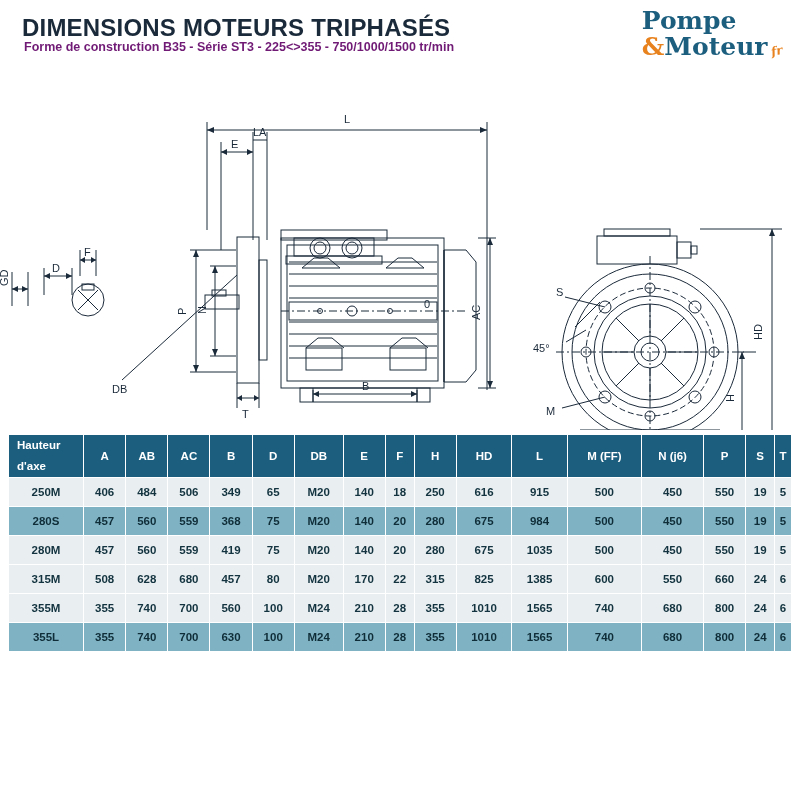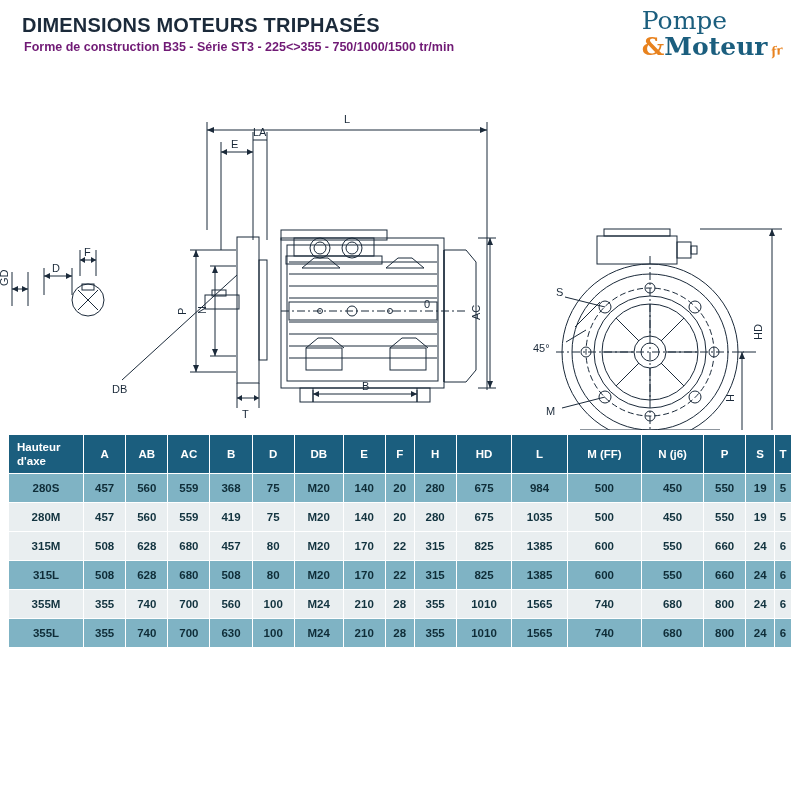--- a/index.html
+++ b/index.html
@@ -1,38 +1,38 @@
 <!DOCTYPE html>
 <html><head>
 <meta charset="utf-8">
 <style>
   html,body{margin:0;padding:0;}
   body{width:800px;height:800px;background:#ffffff;font-family:"Liberation Sans",sans-serif;overflow:hidden;}
   .page{position:relative;width:800px;height:800px;}
 
   
   .header{position:absolute;left:0;top:0;width:800px;height:86px;}
-  .title{position:absolute;left:22px;top:14px;font-size:20px;font-weight:bold;color:#1b2a3a;letter-spacing:.2px;}
+  .title{position:absolute;left:22px;top:14px;font-size:24px;font-weight:bold;color:#1b2a3a;letter-spacing:.2px;}
   .subtitle{position:absolute;left:24px;top:40px;font-size:12.5px;font-weight:bold;color:#701a75;}
   .logo{position:absolute;right:18px;top:8px;text-align:left;}
-  .logo-line1{font-size:25px;font-weight:normal;color:#1b5e7e;line-height:26px;font-family:"DejaVu Serif",serif;}
+  .logo-line1{font-size:25px;font-weight:bold;color:#1b5e7e;line-height:26px;font-family:"DejaVu Serif",serif;}
   .logo-line2{font-size:25px;font-weight:bold;color:#1b5e7e;line-height:26px;font-family:"DejaVu Serif",serif;}
   .logo-amp{color:#e8821e;}
   .logo-fr{display:inline-block;font-size:12px;color:#e8821e;font-style:italic;transform:rotate(-12deg);margin-left:3px;}
 
   
   .drawing{position:absolute;left:0;top:90px;width:800px;height:340px;}
   .drawing svg{display:block;}
 
   
   .table-wrap{position:absolute;left:8px;top:434px;width:784px;}
   table{border-collapse:collapse;width:784px;font-size:11.5px;color:#12333f;}
   th,td{text-align:center;padding:0;height:28px;border:1px solid #ffffff;font-weight:bold;}
   thead th{background:#1b5e7e;color:#ffffff;font-size:11.5px;height:38px;}
-  thead th.first{background:#1b5e7e;text-align:left;padding-left:8px;line-height:14px;}
+  thead th.first{background:#1b5e7e;text-align:left;padding-left:8px;line-height:21px;}
   tbody td{background:#e9eef0;}
   tbody tr.alt td{background:#7fb3c4;color:#0f2d38;}
   tbody tr.highlight td{background:#f07c1e;color:#ffffff;}
   td.first,th.first{width:66px;}
 </style>
 </head>
 <body>
 
 <div class="page">
 
@@ -280,20 +280,39 @@
           <th>HD</th>
           <th>L</th>
           <th>M (FF)</th>
           <th>N (j6)</th>
           <th>P</th>
           <th>S</th>
           <th>T</th>
         </tr>
       </thead>
       <tbody id="table-body">
+          <tr>
+            <td class="first">250M</td>
+            <td>406</td>
+            <td>484</td>
+            <td>506</td>
+            <td>349</td>
+            <td>65</td>
+            <td>M20</td>
+            <td>140</td>
+            <td>18</td>
+            <td>250</td>
+            <td>616</td>
+            <td>915</td>
+            <td>500</td>
+            <td>450</td>
+            <td>550</td>
+            <td>19</td>
+            <td>5</td>
+          </tr>
           <tr class="alt">
             <td class="first">280S</td>
             <td>457</td>
             <td>560</td>
             <td>559</td>
             <td>368</td>
             <td>75</td>
             <td>M20</td>
             <td>140</td>
             <td>20</td>
@@ -337,39 +356,20 @@
             <td>22</td>
             <td>315</td>
             <td>825</td>
             <td>1385</td>
             <td>600</td>
             <td>550</td>
             <td>660</td>
             <td>24</td>
             <td>6</td>
           </tr>
-          <tr class="alt">
-            <td class="first">315L</td>
-            <td>508</td>
-            <td>628</td>
-            <td>680</td>
-            <td>508</td>
-            <td>80</td>
-            <td>M20</td>
-            <td>170</td>
-            <td>22</td>
-            <td>315</td>
-            <td>825</td>
-            <td>1385</td>
-            <td>600</td>
-            <td>550</td>
-            <td>660</td>
-            <td>24</td>
-            <td>6</td>
-          </tr>
           <tr>
             <td class="first">355M</td>
             <td>355</td>
             <td>740</td>
             <td>700</td>
             <td>560</td>
             <td>100</td>
             <td>M24</td>
             <td>210</td>
             <td>28</td>

